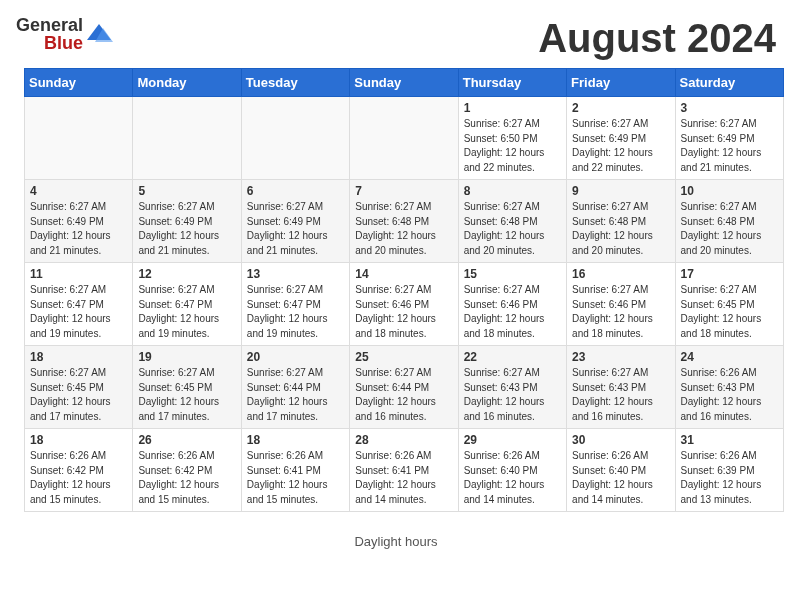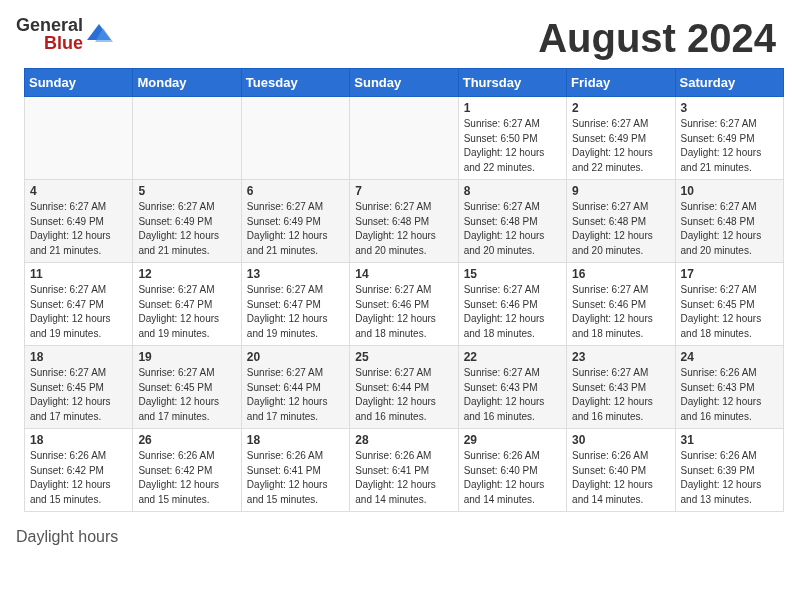--- a/index.html
+++ b/index.html
@@ -89,24 +89,24 @@
       font-size: 12px;
       display: block;
       margin-bottom: 2px;
     }
     .day-info {
       font-size: 10px;
       line-height: 1.45;
       color: #333;
     }
     .footer-note {
-      margin-top: 16px;
-      font-size: 16px;
+      margin-top: 22px;
+      font-size: 13px;
       color: #555;
-      text-align: left;
+      text-align: center;
     }
   </style>
 </head>
 <body>
 
 <div class="header-area">
   <div class="logo">
     <div style="display:flex; flex-direction:column; align-items:flex-end; line-height:1.1;">
       <span class="logo-text-general">General</span>
       <span class="logo-text-blue">Blue</span>

